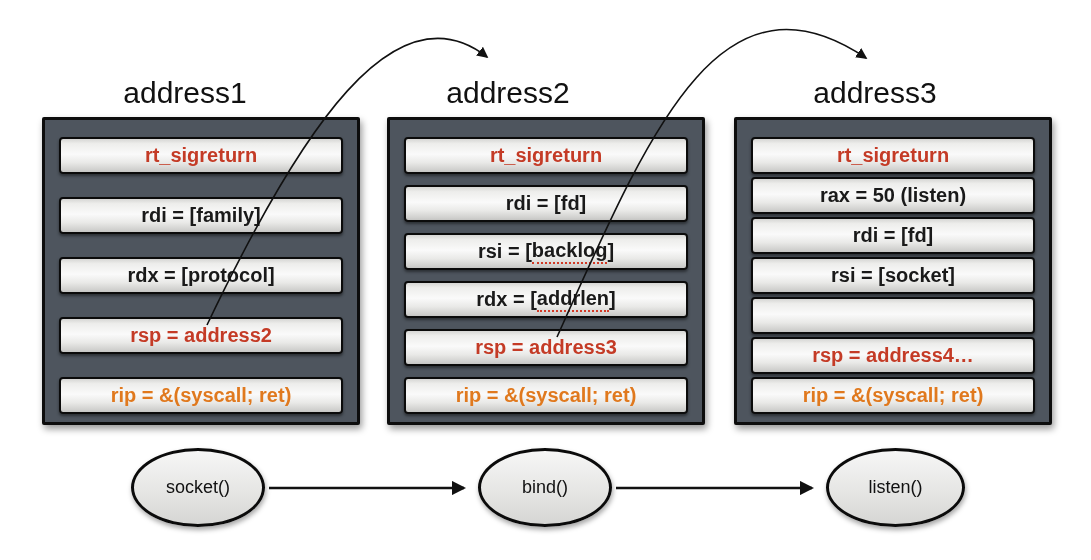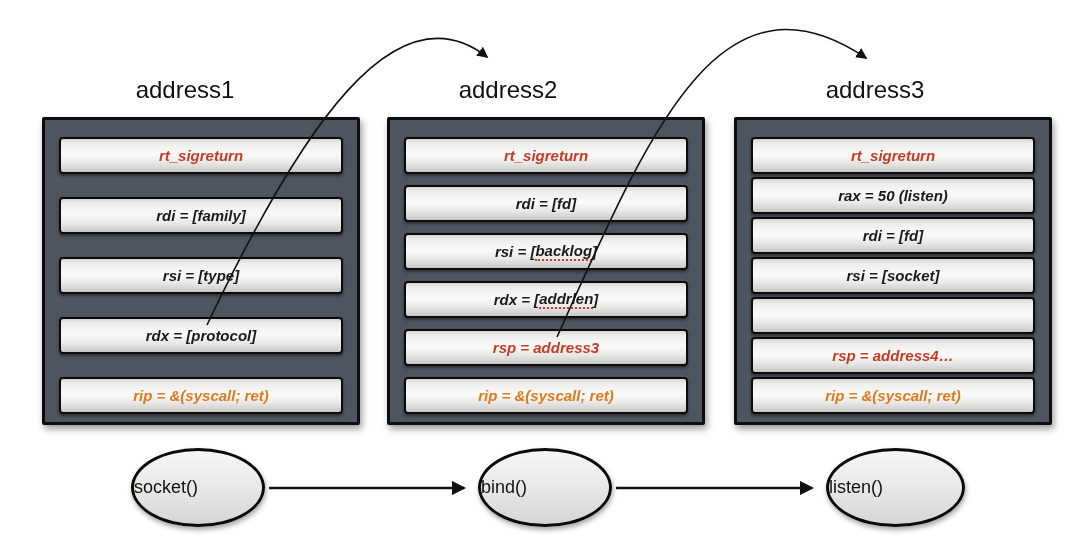--- a/index.html
+++ b/index.html
@@ -11,21 +11,21 @@
     background: #ffffff;
     font-family: "Liberation Sans", "DejaVu Sans", sans-serif;
     overflow: hidden;
   }
 
   
   .addr-label {
     position: absolute;
     top: 76px;
     transform: translateX(-50%);
-    font-size: 24px;
+    font-size: 30px;
     color: #111111;
     white-space: nowrap;
     letter-spacing: 0px;
   }
 
   
   .frame {
     position: absolute;
     top: 117px;
     width: 318px;
@@ -43,43 +43,42 @@
 
   .row {
     height: 37px;
     border: 2px solid #0b0b0b;
     border-radius: 4px;
     background: linear-gradient(180deg, #d6d6d4 0%, #ededeb 14%, #fafafa 46%, #e9e9e7 72%, #cfcfcd 94%, #c6c6c4 100%);
     box-shadow: 0 2px 3px rgba(0,0,0,0.45);
     display: flex;
     align-items: center;
     justify-content: center;
-    font-size: 15px;
+    font-size: 20px;
     font-weight: bold;
     white-space: nowrap;
     color: #1a1a1a;
-    font-style: italic;
   }
   .row.red    { color: #c43b26; }
   .row.orange { color: #e0791e; }
   .row .misspell { border-bottom: 2px dotted #d23a26; }
 
   
   .node {
     position: absolute;
     top: 448px;
     width: 134px;
     height: 79px;
     border: 3px solid #0b0b0b;
     border-radius: 50%;
     background: linear-gradient(180deg, #f6f6f6 0%, #e6e6e4 55%, #d6d6d4 100%);
     box-shadow: 1px 3px 5px rgba(0,0,0,0.35);
     display: flex;
     align-items: center;
-    justify-content: flex-start;
+    justify-content: center;
     font-size: 18px;
     color: #111111;
     z-index: 1;
   }
 
   
   svg.overlay {
     position: absolute;
     left: 0; top: 0;
     width: 1091px;
@@ -100,24 +99,24 @@
   <div class="addr-label" style="left:875px">address3</div>
 
   <div class="frame" style="left:42px">
     <div class="row red">
         <span>rt_sigreturn</span>
       </div>
     <div class="row">
         <span>rdi = [family]</span>
       </div>
     <div class="row">
-        <span>rsi = [type]</span>
+        <span>rdx = [protocol]</span>
       </div>
-    <div class="row">
-        <span>rdx = [protocol]</span>
+    <div class="row red">
+        <span>rsp = address2</span>
       </div>
     <div class="row orange">
         <span>rip = &amp;(syscall; ret)</span>
       </div>
   </div>
 
   <div class="frame" style="left:387px">
     <div class="row red">
         <span>rt_sigreturn</span>
       </div>

